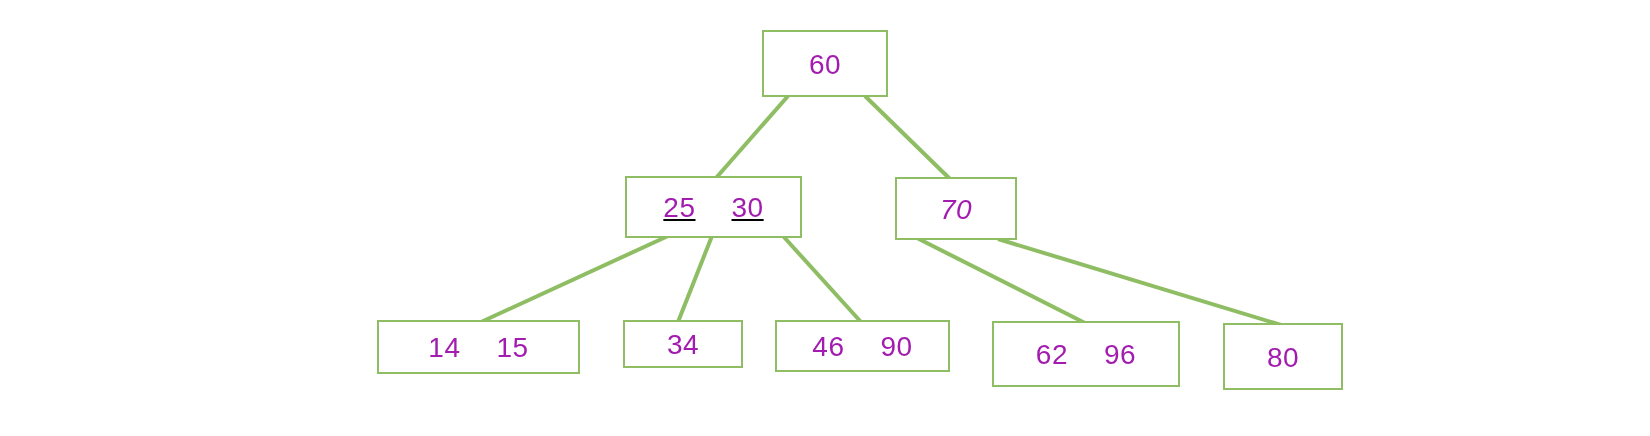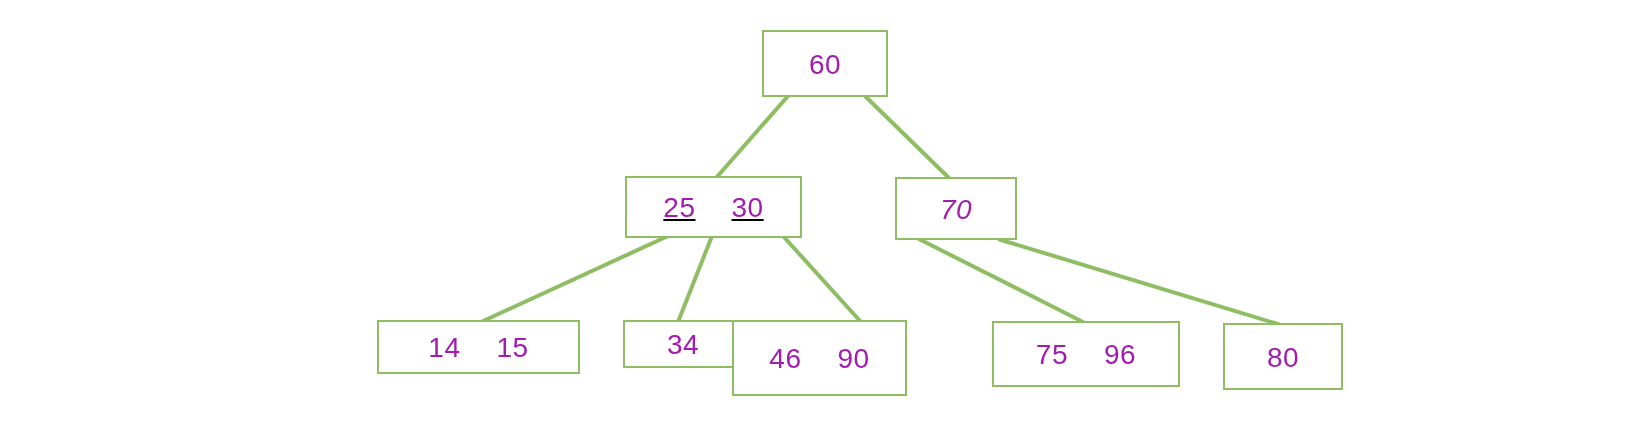--- a/index.html
+++ b/index.html
@@ -64,24 +64,24 @@
     <div class="tree-node" style="left: 895px; top: 177px; width: 122px; height: 63px; border: 2px solid rgb(143, 189, 99); font-style: italic;">
       <span class="node-key">70</span>
     </div>
     <div class="tree-node" style="left: 377px; top: 320px; width: 203px; height: 54px; border: 2px solid rgb(143, 189, 99);">
       <span class="node-key">14</span>
       <span class="node-key">15</span>
     </div>
     <div class="tree-node" style="left: 617px; top: 320px; width: 120px; height: 48px; border: 2px solid rgb(143, 189, 99); margin-left: 6px;">
       <span class="node-key">34</span>
     </div>
-    <div class="tree-node" style="left: 732px; top: 320px; width: 175px; height: 76px; border: 2px solid rgb(143, 189, 99);">
+    <div class="tree-node" style="left: 775px; top: 320px; width: 175px; height: 52px; border: 2px solid rgb(143, 189, 99);">
       <span class="node-key">46</span>
       <span class="node-key">90</span>
     </div>
     <div class="tree-node" style="left: 992px; top: 321px; width: 188px; height: 66px; border: 2px solid rgb(143, 189, 99);">
-      <span class="node-key">75</span>
+      <span class="node-key">62</span>
       <span class="node-key">96</span>
     </div>
     <div class="tree-node" style="left: 1223px; top: 323px; width: 120px; height: 67px; border: 2px solid rgb(143, 189, 99); align-items: center;">
       <span class="node-key">80</span>
     </div>
   </div>
 
 </body></html>

